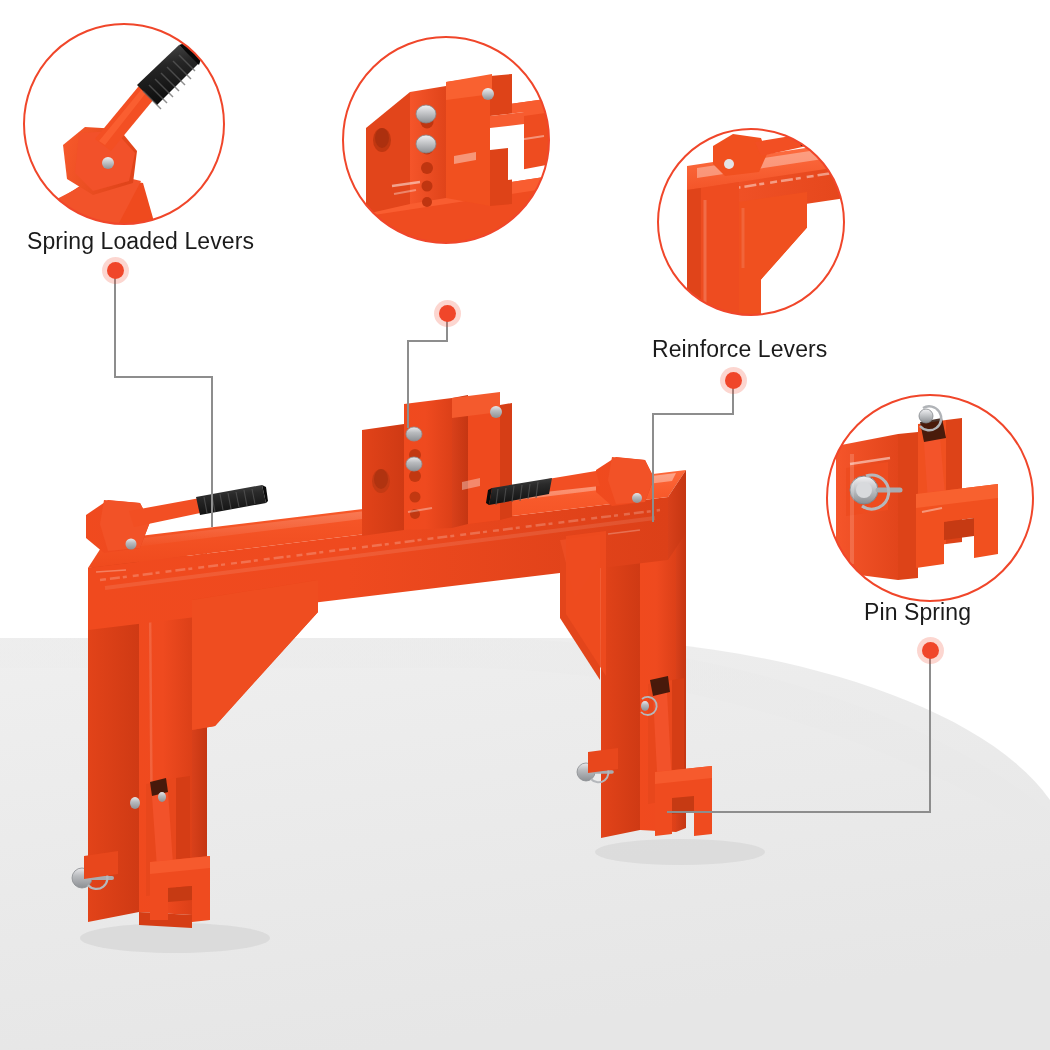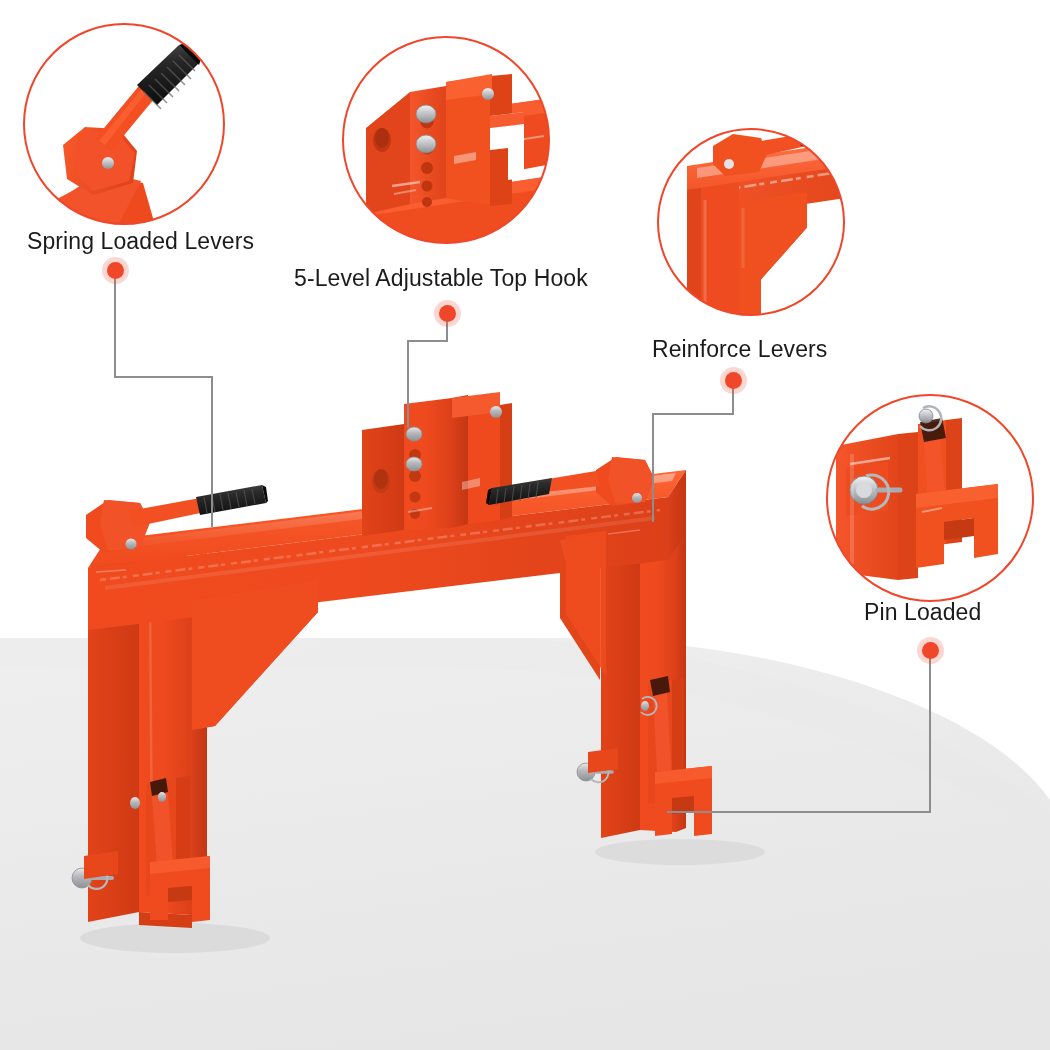--- a/index.html
+++ b/index.html
@@ -437,22 +437,21 @@
         <path d="M118,128 L148,124 L148,142 L118,146 Z" fill="#c63a13"></path>
         <path d="M96,118 L116,114" stroke="#ffffff" stroke-opacity="0.4" stroke-width="2"></path>
 
         <path d="M26,60 L26,170" stroke="#ffffff" stroke-opacity="0.16" stroke-width="4"></path>
       </g>
     </svg>
   </div>
   <div class="circle-ring" style="left:826px;top:394px;width:208px;height:208px;"></div>
 
   <div class="label" style="left:27px;top:230px;">Spring Loaded Levers</div>
-  <div class="label" style="left:294px;top:267px;">5-Level Adjustable Top Hook</div>
   <div class="label" style="left:652px;top:338px;">Reinforce Levers</div>
-  <div class="label" style="left:864px;top:601px;">Pin Loaded</div>
+  <div class="label" style="left:864px;top:601px;">Pin Spring</div>
 
   <div class="dot" style="left:107px;top:262px;"></div>
   <div class="dot" style="left:439px;top:305px;"></div>
   <div class="dot" style="left:725px;top:372px;"></div>
   <div class="dot" style="left:922px;top:642px;"></div>
 
 </div>
 
 </body></html>

